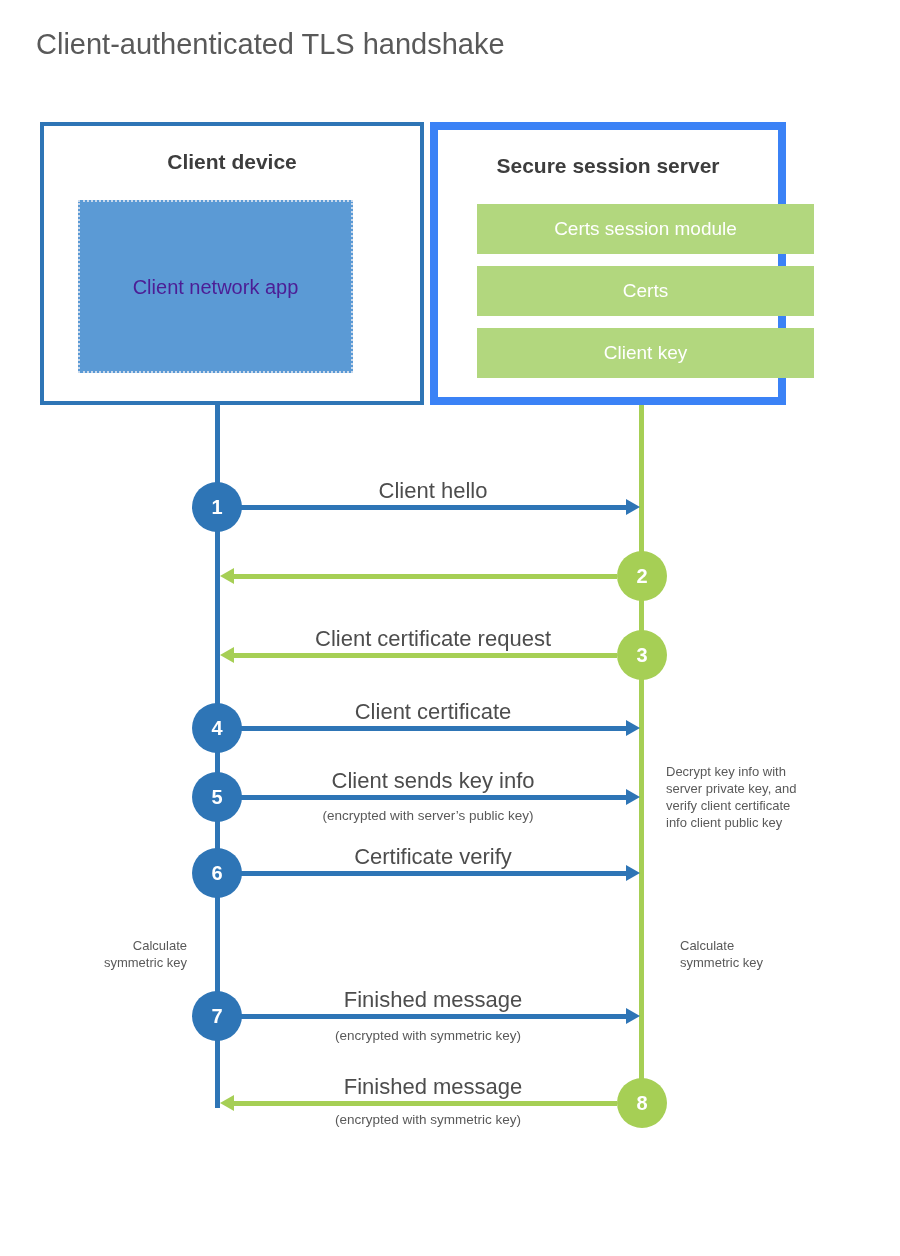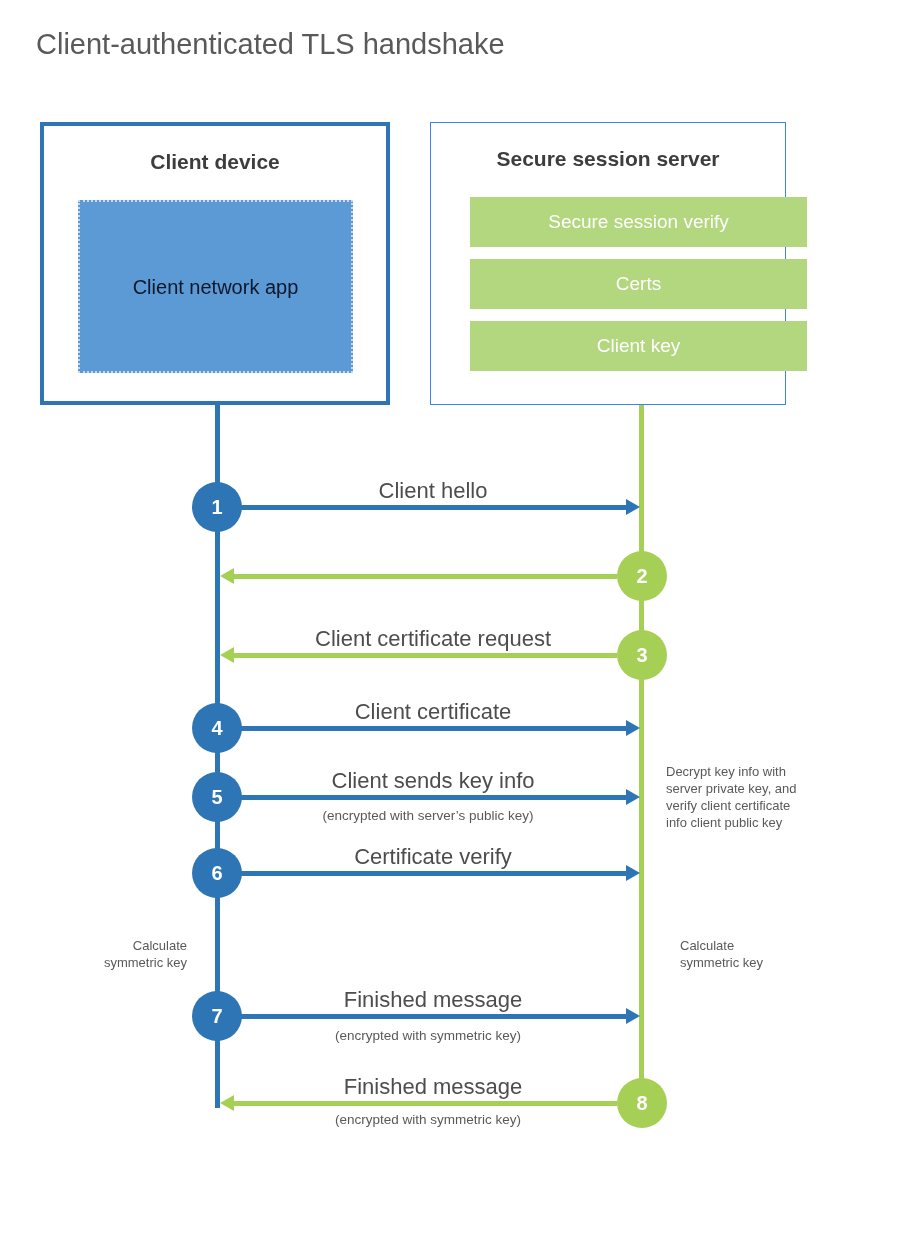--- a/index.html
+++ b/index.html
@@ -4,28 +4,28 @@
 <style>
   * { margin:0; padding:0; box-sizing:border-box; }
   html,body { background:#ffffff; }
   body { font-family:"Liberation Sans", sans-serif; }
   .canvas { position:relative; width:900px; height:1256px; background:#ffffff; overflow:hidden; }
 
   .title { position:absolute; left:36px; top:28px; font-size:29px; font-weight:300; color:#595959; }
 
   
   .box { position:absolute; top:122px; height:283px; background:#fff; z-index:3; }
-  .client-box { left:40px; width:350px; border:4px solid #2e75b6; }
-  .server-box { left:430px; width:356px; border:1px solid #3b82f6; }
+  .client-box { left:40px; width:384px; border:4px solid #2e75b6; }
+  .server-box { left:430px; width:356px; border:8px solid #3b82f6; }
   .box-title { position:absolute; top:24px; left:0; width:100%; text-align:center;
                font-size:21px; font-weight:bold; color:#3d3d3d; }
   .app-rect { position:absolute; left:34px; top:74px; width:275px; height:173px;
               background:#5b9ad5; border:2px dotted #c9d9ec;
               display:flex; align-items:center; justify-content:center;
-              color:#0f172a; font-size:20px; line-height:1.5; text-align:center; }
+              color:#4c1d95; font-size:20px; line-height:1.5; text-align:center; }
   .app-rect span { display:inline-block; max-width:190px; }
   .bar { position:absolute; left:39px; width:337px; height:50px; background:#b2d77e;
          display:flex; align-items:center; justify-content:center;
          color:#fff; font-size:19px; }
   .bar-1 { top:74px; } .bar-2 { top:136px; } .bar-3 { top:198px; }
 
   
   .vline { position:absolute; width:5px; z-index:1; }
   .blue-line  { left:215px; top:405px; height:703px; background:#2e75b6; }
   .green-line { left:639px; top:405px; height:700px; background:#a6cf55; }
@@ -77,21 +77,21 @@
 
   <div class="box client-box">
     <div class="box-title">Client device</div>
     <div class="app-rect">
       <span>Client network app</span>
     </div>
   </div>
 
   <div class="box server-box">
     <div class="box-title">Secure session server</div>
-    <div class="bar bar-1">Secure session verify</div>
+    <div class="bar bar-1">Certs session module</div>
     <div class="bar bar-2">Certs</div>
     <div class="bar bar-3">Client key</div>
   </div>
 
   <div class="vline blue-line"></div>
   <div class="vline green-line"></div>
 
   <div class="msg-label st1-label">Client hello</div>
   <div class="shaft blue st1-shaft"></div>
   <div class="head blue st1-head"></div>

